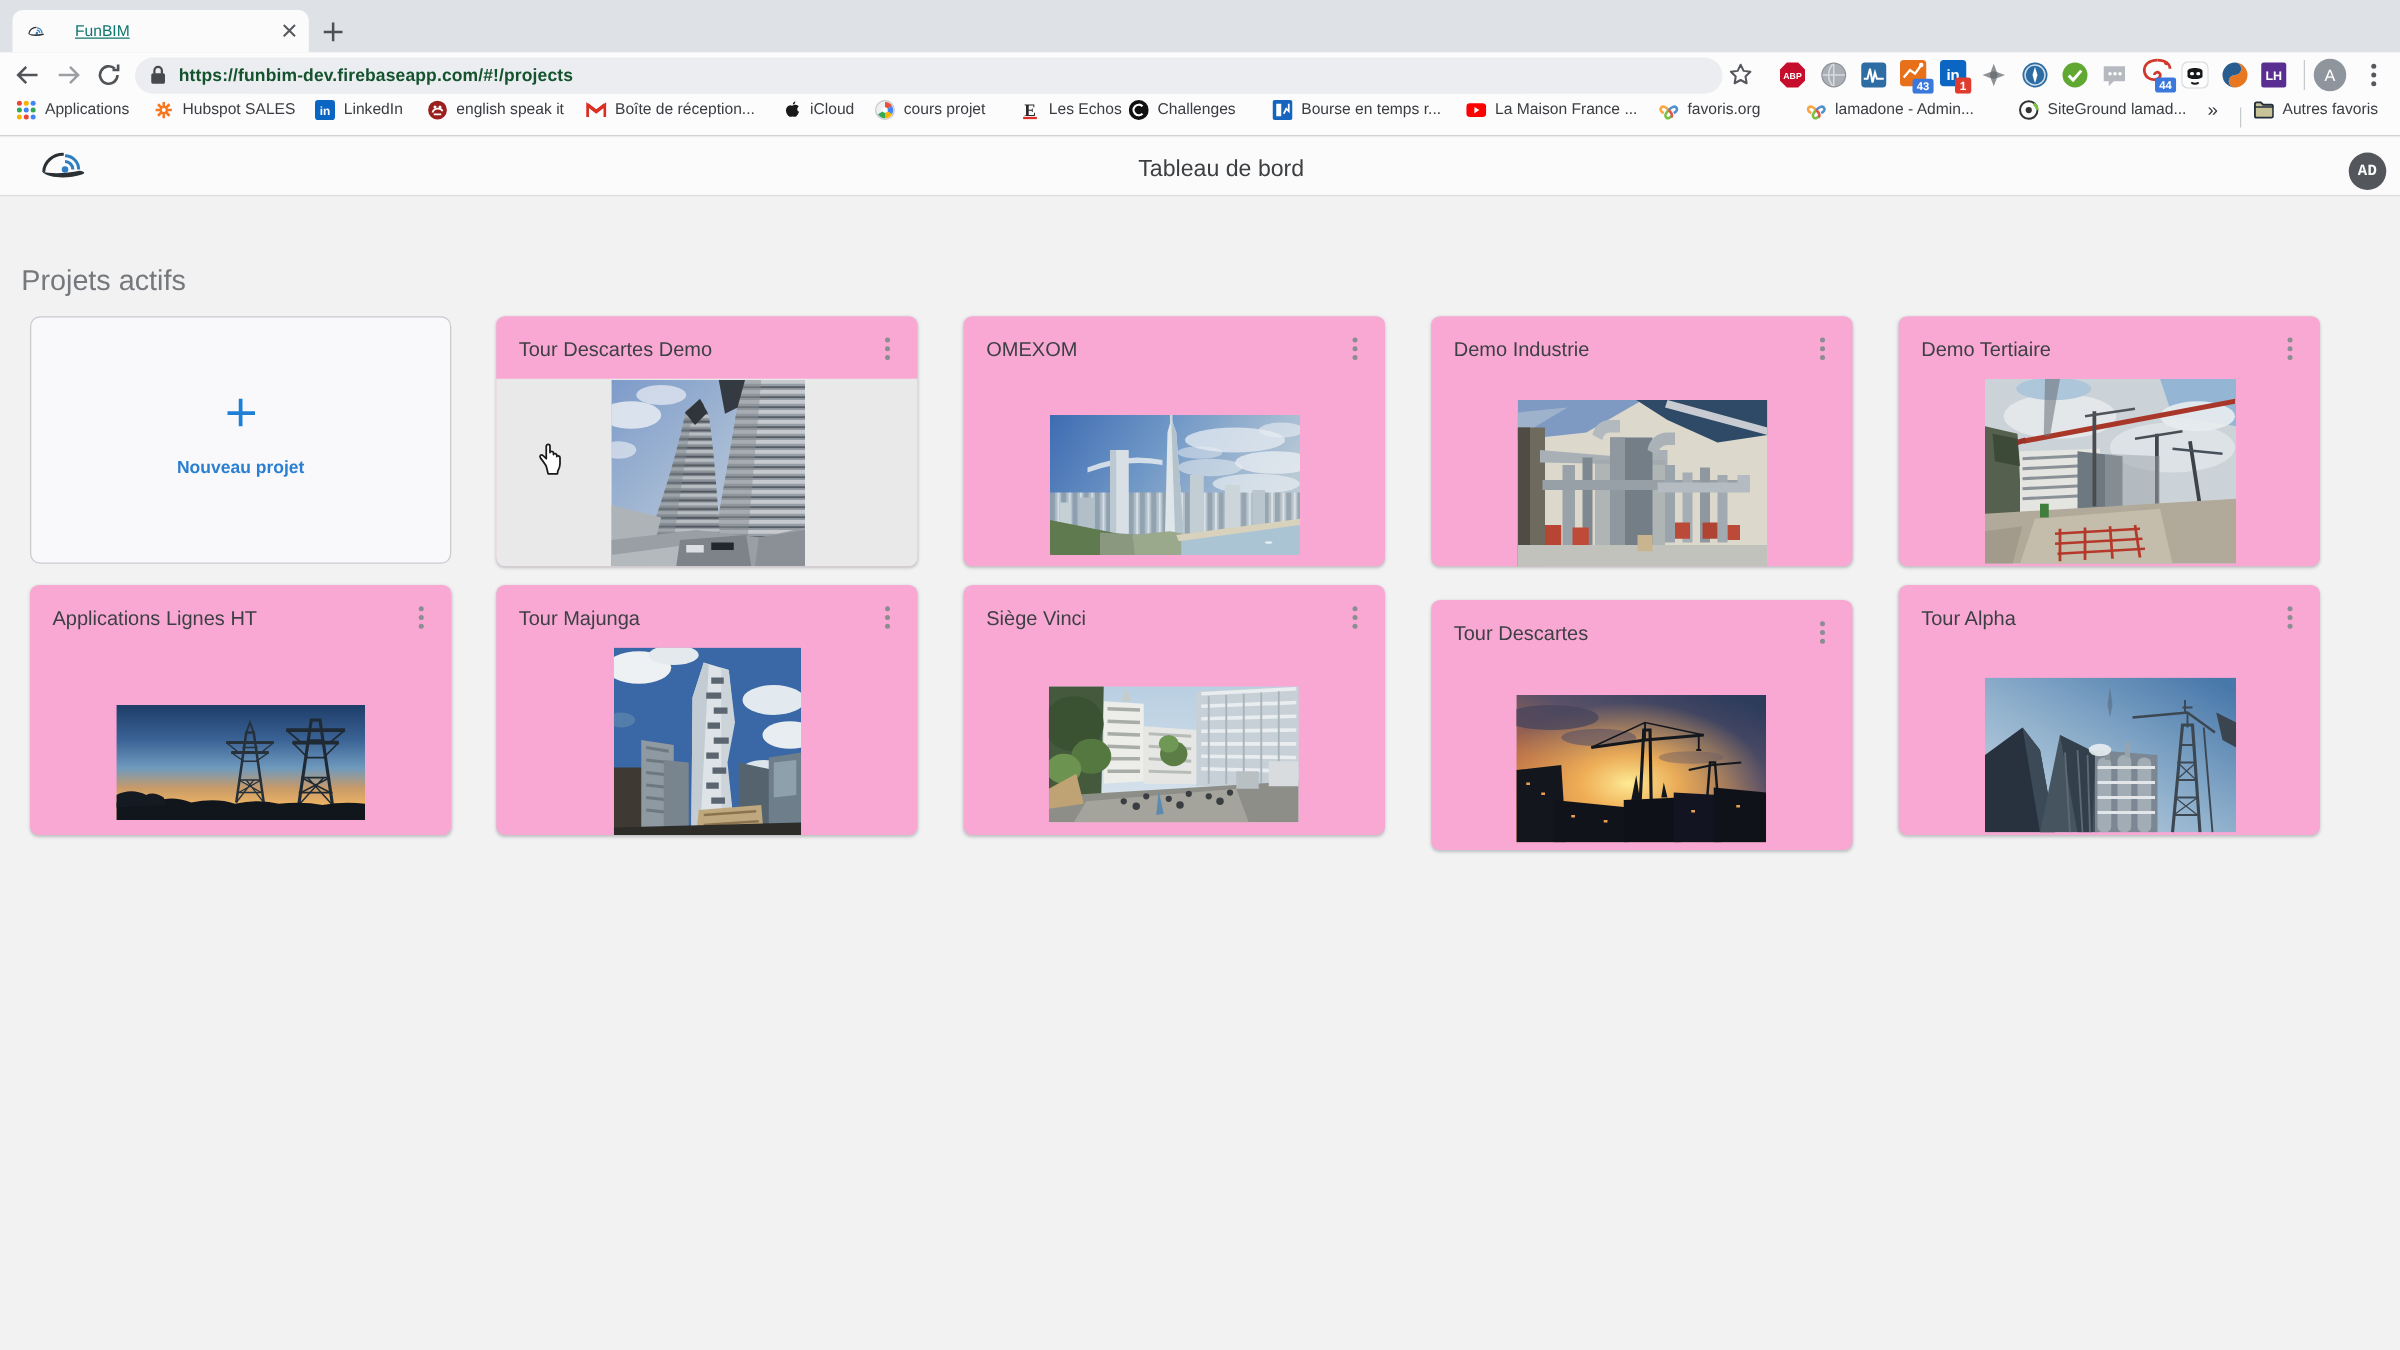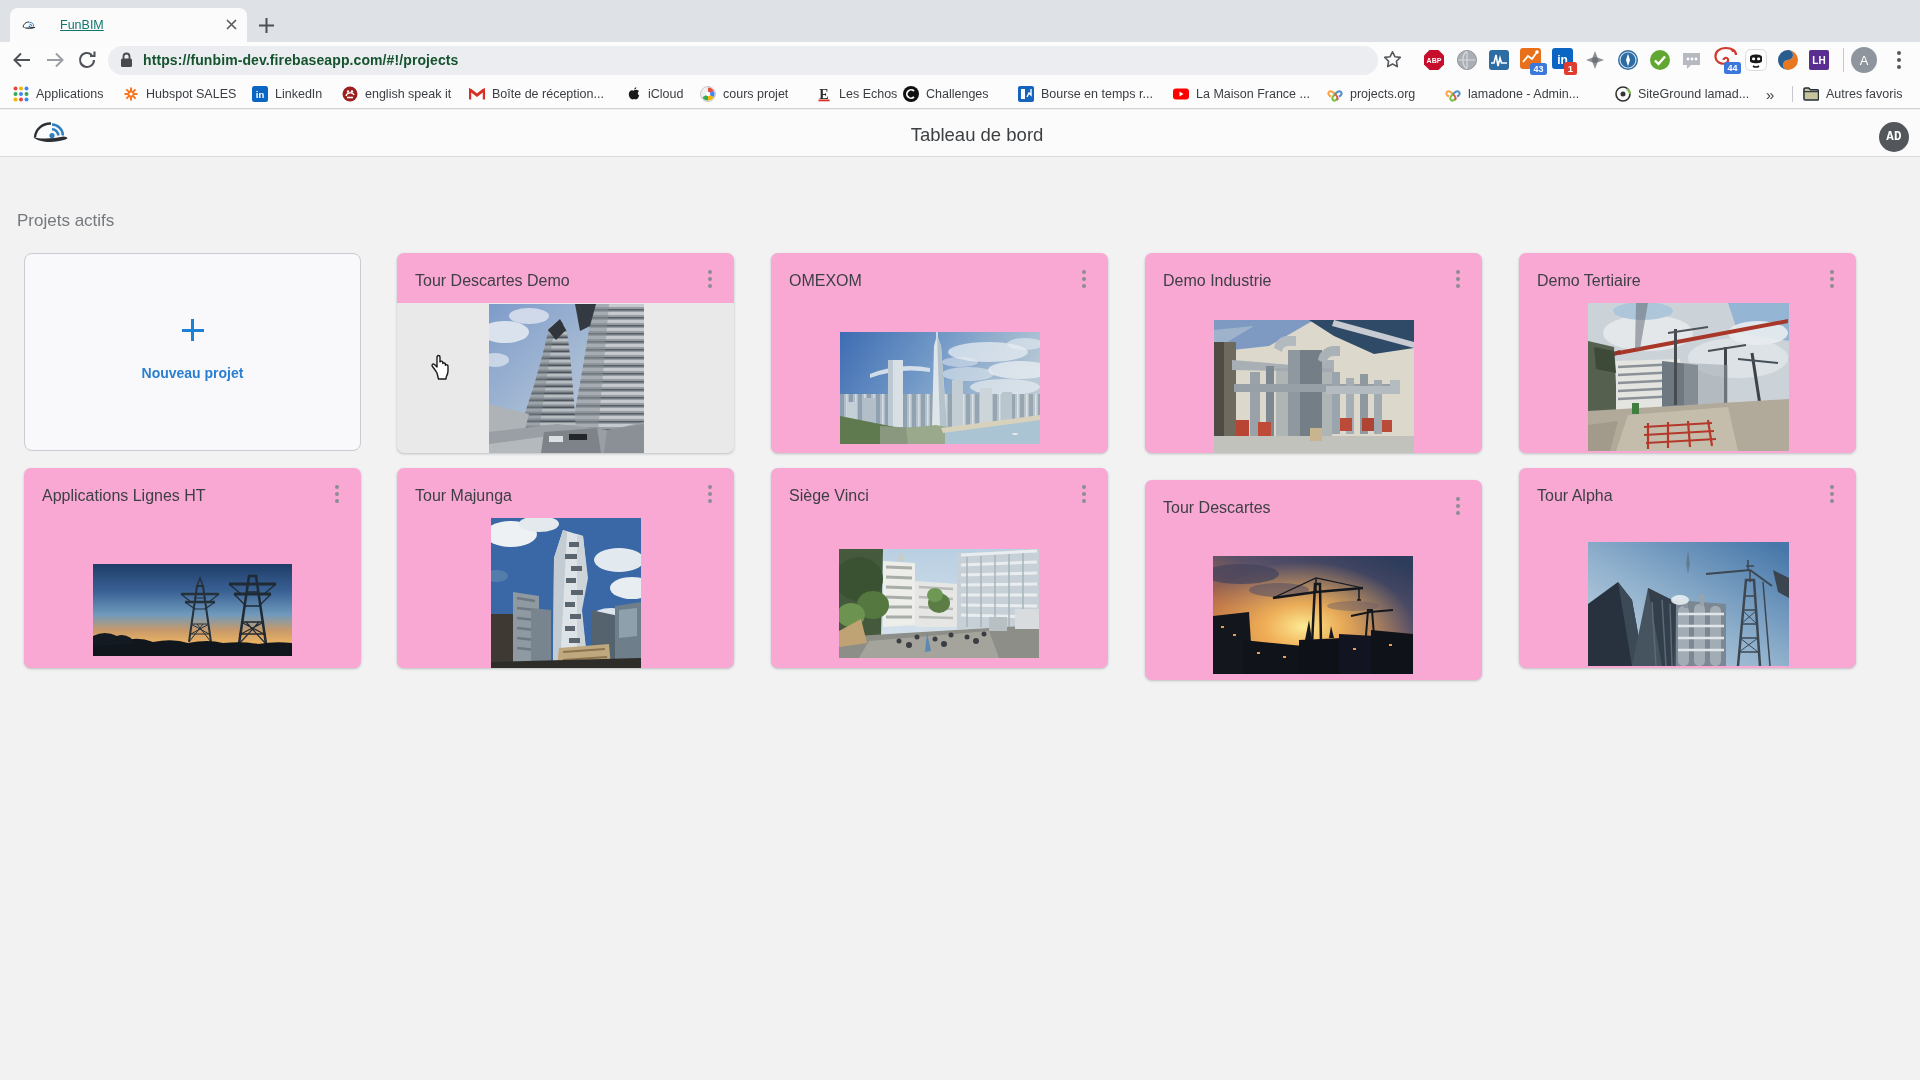--- a/index.html
+++ b/index.html
@@ -12,30 +12,30 @@
   #tab { left:10px; top:8px; width:237px; height:34px; background:#fbfbfc; border-radius:8px 8px 0 0; }
   #tabtitle { left:60px; top:18px; font-size:12.5px; color:#0f766e;text-decoration:underline; }
 
   
   #toolbar { left:0; top:42px; width:1920px; height:38px; background:#fcfcfd; }
   #omnibox { left:108px; top:46px; width:1270px; height:29px; border-radius:15px; background:#ebedf1; }
   #url { left:143px; top:52px; font-size:14px; color:#14532d; letter-spacing:0.1px; font-weight:600;}
 
   
   #bookbar { left:0; top:80px; width:1920px; height:29px; background:#fcfcfd; border-bottom:1px solid #cfd1d5; }
-  .bk { position:absolute; top:0; height:28px; display:flex; align-items:center; font-size:12.5px; color:#3a3d42; white-space:nowrap; }
+  .bk { position:absolute; top:0; height:28px; display:flex; font-size:12.5px; color:#3a3d42; white-space:nowrap; }
   .bk .ic { margin-right:7px; width:16px; height:16px; display:inline-block; position:relative; }
 
   
   #appbar { left:0; top:110px; width:1920px; height:47px; background:#fbfbfc; border-bottom:1px solid #dcdcde; }
   #apptitle { left:0; top:124px; width:1954px; text-align:center; font-size:18.5px; color:#3d4043; }
   #avatar { left:1879px; top:122px; width:30px; height:30px; border-radius:50%; background:#53575c; color:#fff; font-size:12.5px; font-weight:bold; display:flex; align-items:center; justify-content:center; letter-spacing:0.3px;font-family:Liberation Mono, monospace;}
 
   
-  #sectlabel { left:17px; top:211px; font-size:17px; color:#75787c; }
+  #sectlabel { left:17px; top:211px; font-size:23px; color:#75787c; }
   .card { position:absolute; width:337px; height:200px; background:#f9a8d4; border-radius:7px; box-shadow:0 1px 3px rgba(60,64,67,0.18), 0 1px 2px rgba(60,64,67,0.12); }
   .card .t { position:absolute; left:18px; top:19px; font-size:16px; color:#3c3f43; }
   .dots { position:absolute; right:22px; top:17px; width:4px; height:22px; }
   .dots i { position:absolute; left:0; width:4px; height:4px; border-radius:50%; background:#8a8d91; }
   .dots i:nth-child(1){top:0} .dots i:nth-child(2){top:7px} .dots i:nth-child(3){top:14px}
   #newcard { left:24px; top:253px; width:337px; height:198px; background:#f9f9fb; border:1.5px solid #c9cbcf; border-radius:8px; box-shadow:none; }
   #plus { position:absolute; left:50%; top:65px; transform:translateX(-50%); width:22px; height:22px; }
   #plus:before { content:""; position:absolute; left:0; top:9.5px; width:22px; height:3px; background:#1f7fd6; }
   #plus:after { content:""; position:absolute; left:9.5px; top:0; width:3px; height:22px; background:#1f7fd6; }
   #newtext { position:absolute; left:0; top:111px; width:100%; text-align:center; font-size:14px; font-weight:bold; color:#2a7fd0; }
@@ -266,21 +266,21 @@
     </svg>
     <span>La Maison France ...</span>
   </div>
   <div class="bk" style="left:1327px">
     <svg class="ic" width="16" height="16" viewBox="0 0 16 16">
       <path d="M8,8 C5.5,5.5 3.5,4.5 2,6 C0.5,7.5 2,9.5 4,10.5" stroke="#f9a541" stroke-width="2" fill="none"></path>
       <path d="M8,8 C10.5,5.5 12.5,4.5 14,6 C15.5,7.5 14,9.5 12,10.5" stroke="#5091cd" stroke-width="2" fill="none"></path>
       <path d="M8,8 C5.5,10.5 4.5,12.5 6,14 C7.5,15.5 9.5,14 10.5,12" stroke="#7ac143" stroke-width="2" fill="none"></path>
       <path d="M8,8 C10.5,10.5 11.5,12.5 10,14" stroke="#e2574c" stroke-width="2" fill="none"></path>
     </svg>
-    <span>projects.org</span>
+    <span>favoris.org</span>
   </div>
   <div class="bk" style="left:1445px">
     <svg class="ic" width="16" height="16" viewBox="0 0 16 16">
       <path d="M8,8 C5.5,5.5 3.5,4.5 2,6 C0.5,7.5 2,9.5 4,10.5" stroke="#f9a541" stroke-width="2" fill="none"></path>
       <path d="M8,8 C10.5,5.5 12.5,4.5 14,6 C15.5,7.5 14,9.5 12,10.5" stroke="#5091cd" stroke-width="2" fill="none"></path>
       <path d="M8,8 C5.5,10.5 4.5,12.5 6,14 C7.5,15.5 9.5,14 10.5,12" stroke="#7ac143" stroke-width="2" fill="none"></path>
       <path d="M8,8 C10.5,10.5 11.5,12.5 10,14" stroke="#e2574c" stroke-width="2" fill="none"></path>
     </svg>
     <span>lamadone - Admin...</span>
   </div>

